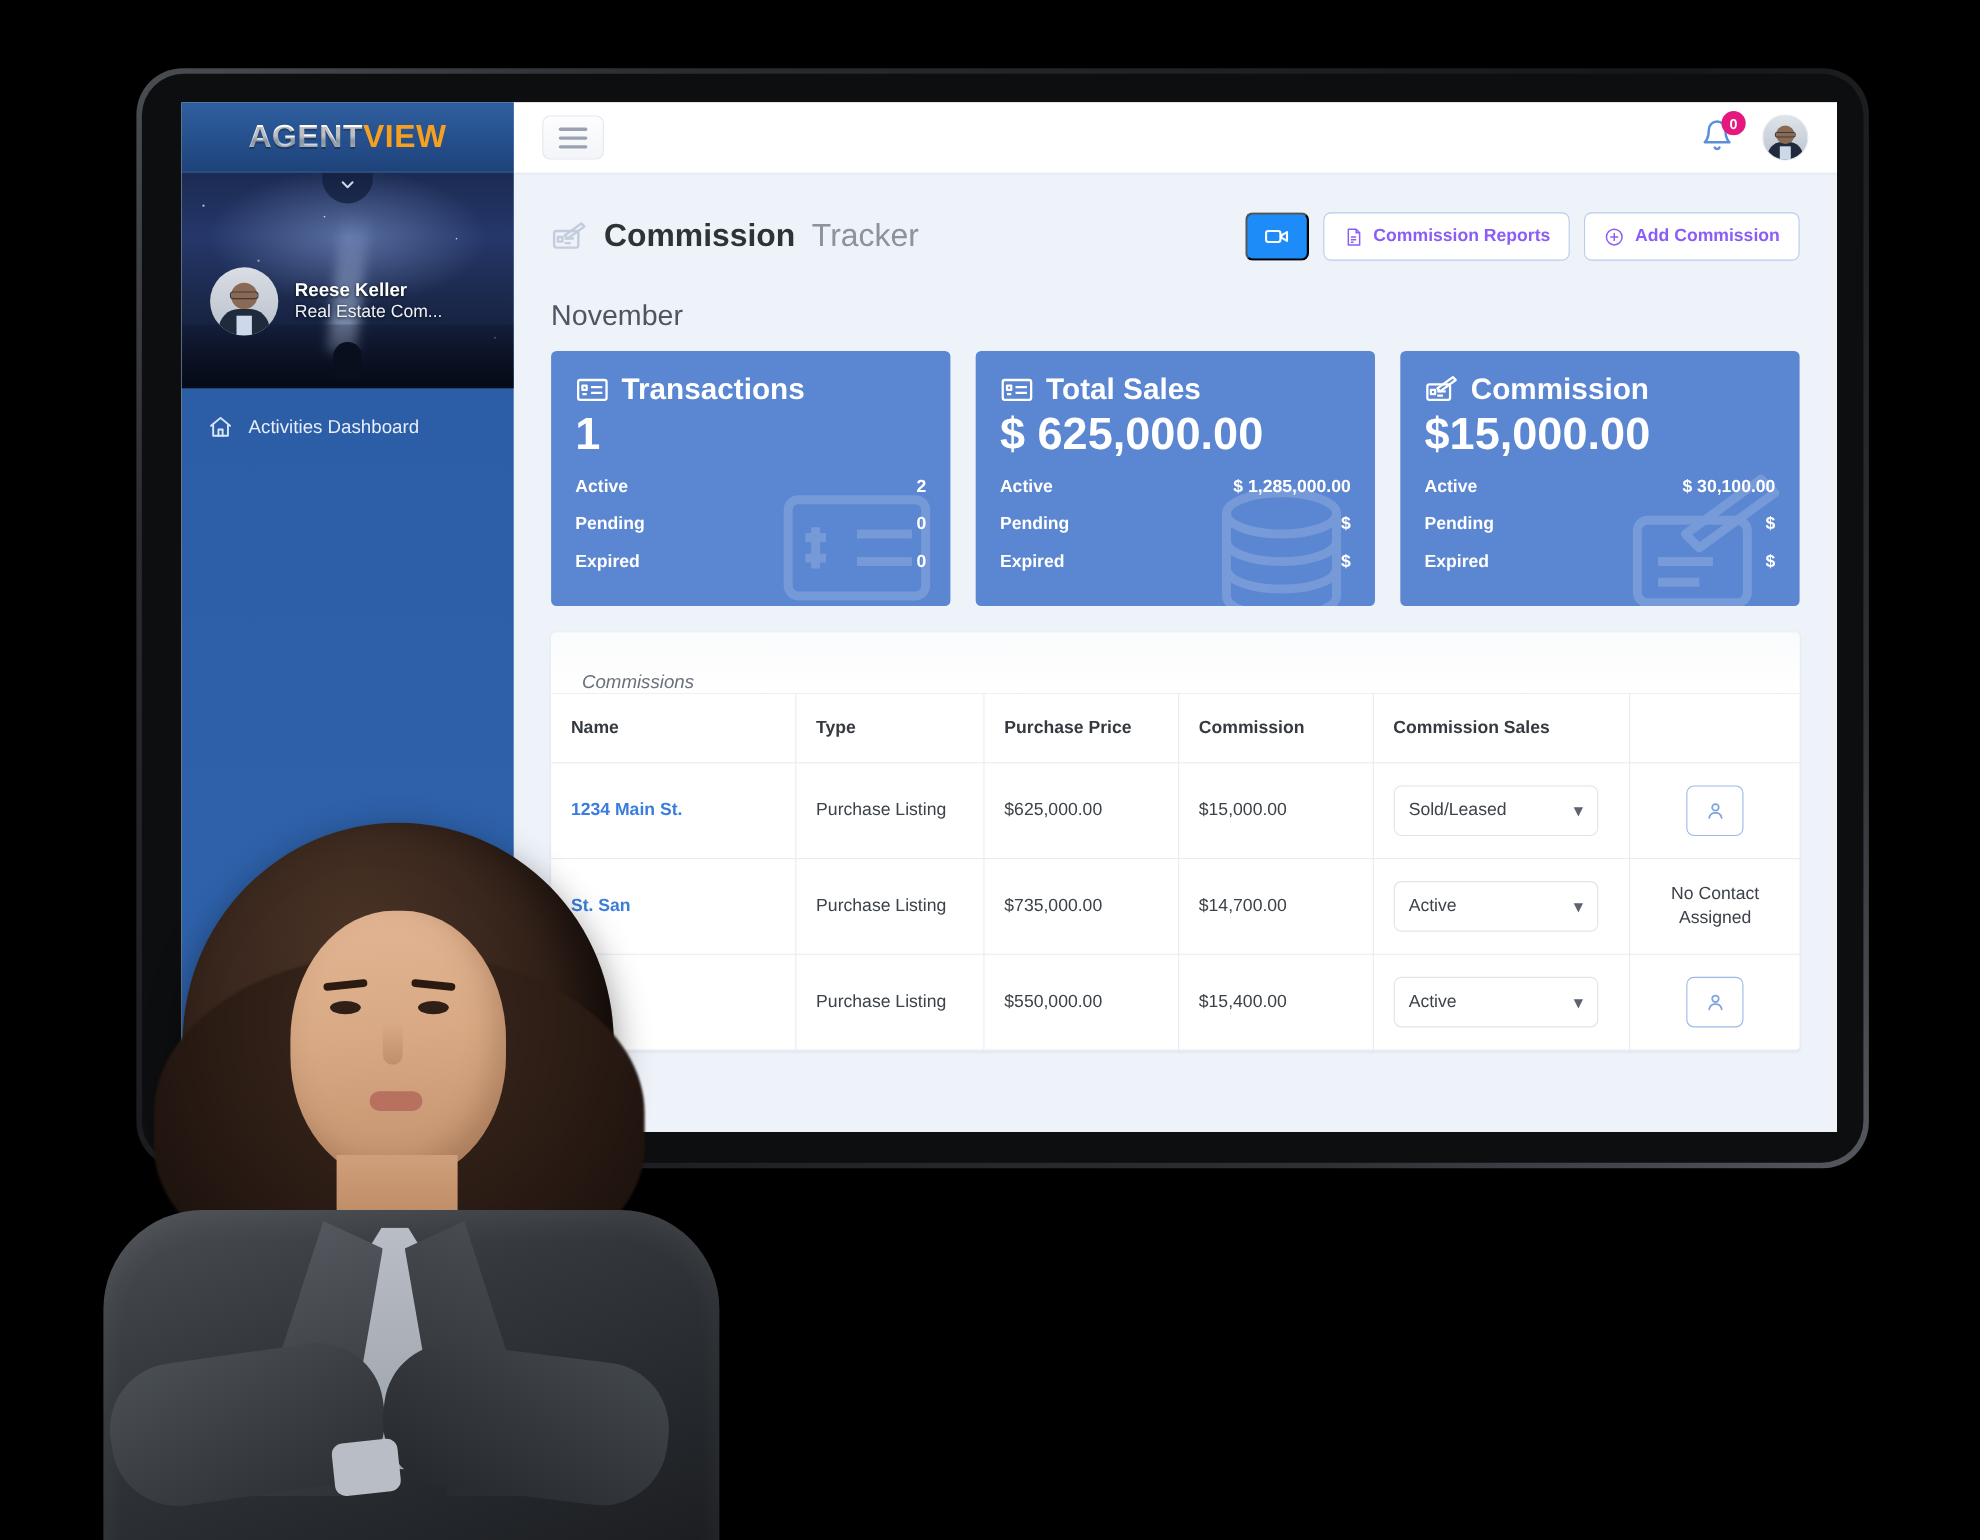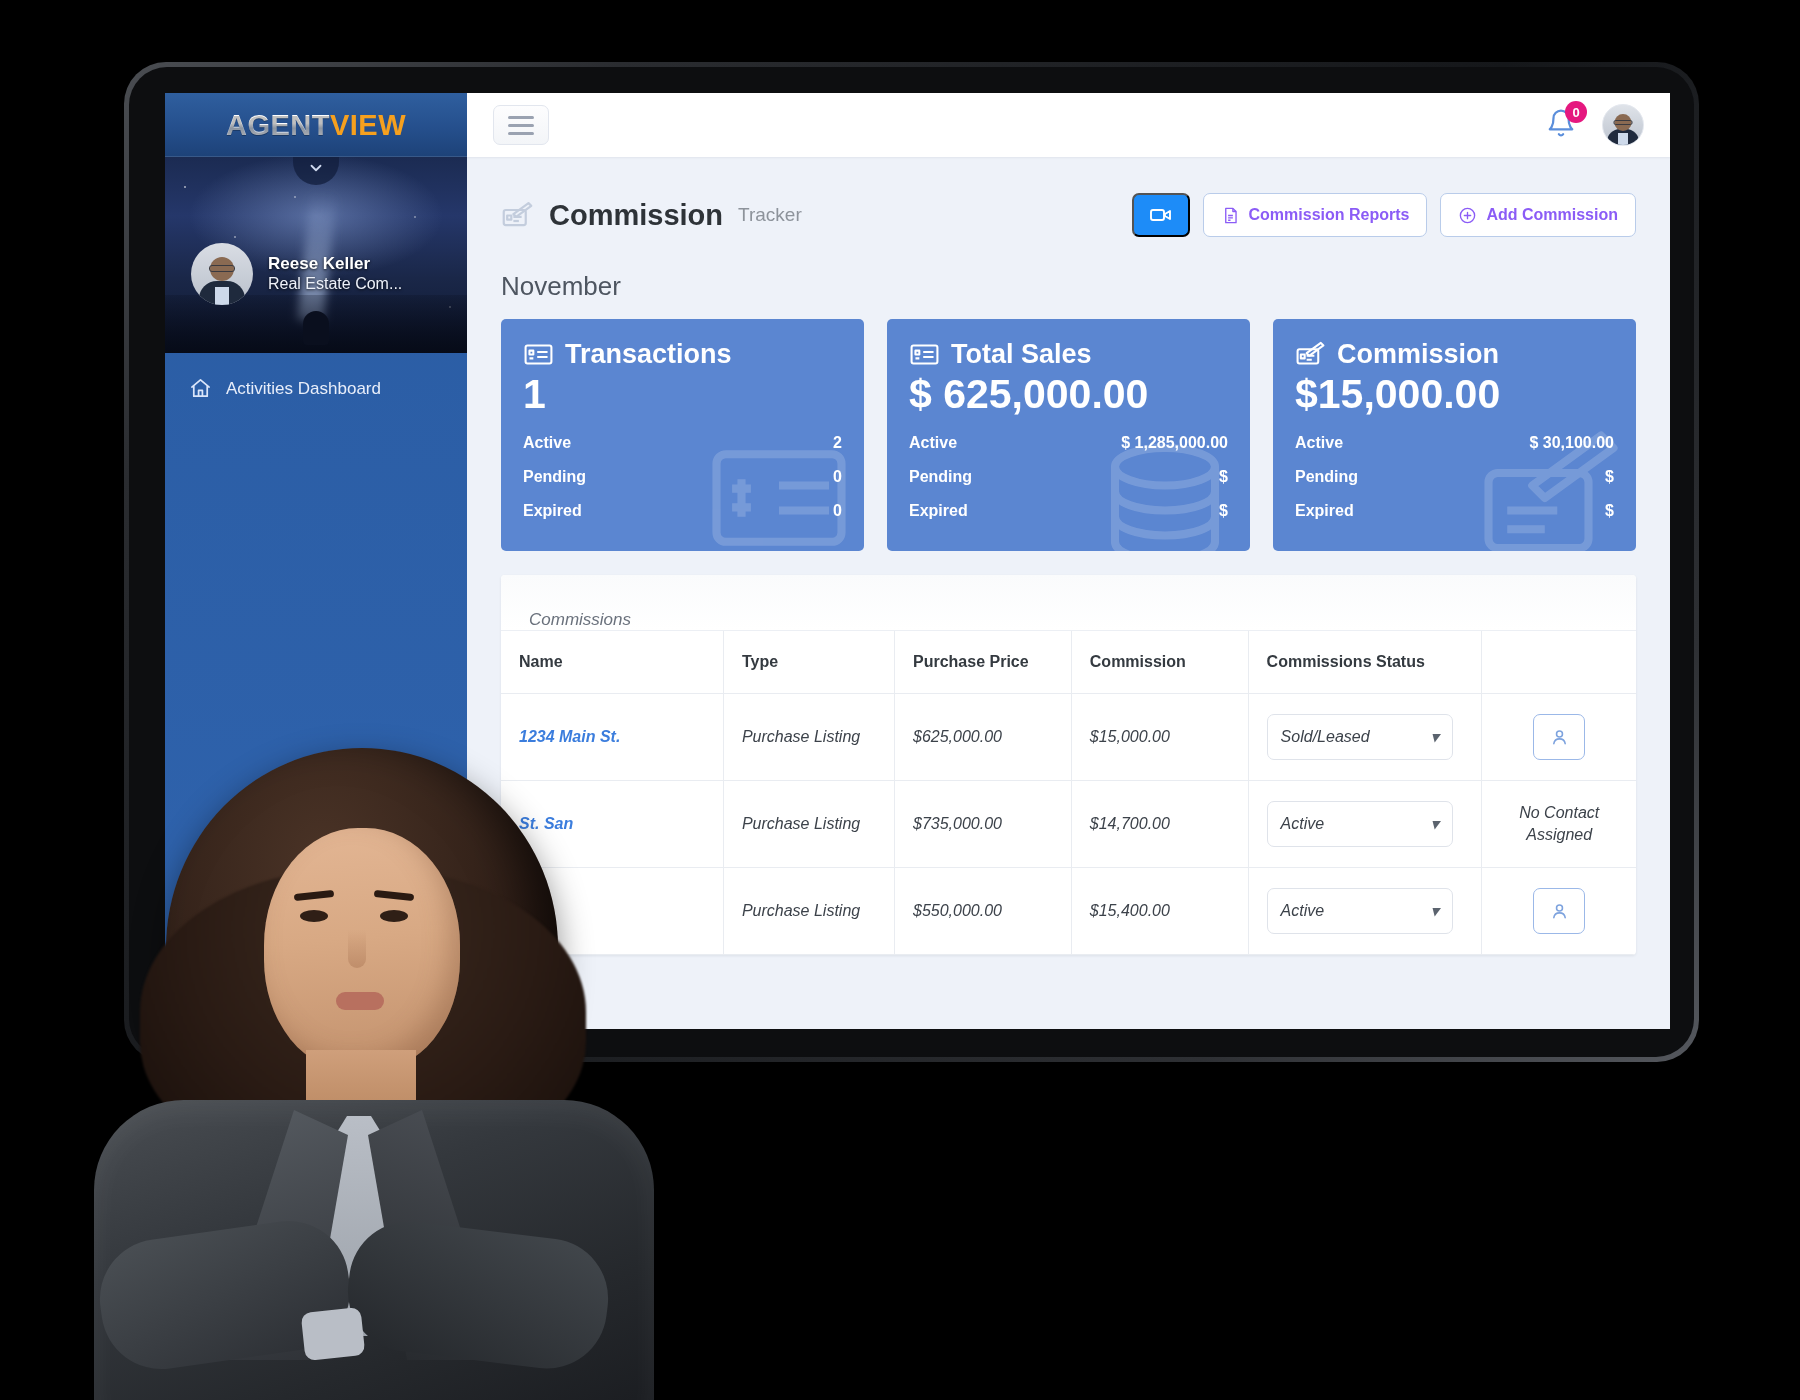--- a/index.html
+++ b/index.html
@@ -147,21 +147,21 @@
   .avatar-sm .glasses { position:absolute; left:50%; top:15px; transform:translateX(-50%); width:19px; height:5px; border:1.2px solid #3a3a40; border-radius:2px; }
   .avatar-sm .body { position:absolute; left:50%; bottom:0; transform:translateX(-50%); width:32px; height:16px; border-radius:13px 13px 0 0; background:#1f2a3d; }
   .avatar-sm .shirt { position:absolute; left:50%; bottom:0; transform:translateX(-50%); width:10px; height:12px; background:#cdd9ea; }
 
   .content { flex:1 1 auto; overflow:hidden; padding: 36px 34px 0 34px; }
 
   .page-head { display:flex; align-items:center; justify-content:space-between; margin-bottom: 34px; }
   .page-title { display:flex; align-items:center; gap:15px; }
   .page-title svg { width:33px; height:33px; color:#c3cddd; }
   .page-title .t1 { font-size:29px; font-weight:700; color:#2e3338; }
-  .page-title .t2 { font-size:19px; font-weight:400; color:#8d939b; }
+  .page-title .t2 { font-size:29px; font-weight:400; color:#8d939b; }
   .actions { display:flex; align-items:center; gap:13px; }
   .btn {
     height: 44px; border-radius:7px; display:flex; align-items:center; gap:9px;
     padding: 0 17px; font-size:16px; font-weight:700; cursor:pointer;
   }
   .btn-video { background:#1d8cf8; color:#fff; width:58px; justify-content:center; padding:0; }
   .btn-video svg { width:24px; height:24px; }
   .btn-outline { background:#fff; border:1px solid #b9ccea; color:#8b5cf6; }
   .btn-outline svg { width:19px; height:19px; }
 
@@ -201,21 +201,20 @@
   thead th {
     text-align:left; font-size:16px; font-weight:700; color:#343a40;
     padding: 22px 18px; border-right:1px solid #e9ecf1; border-bottom:1px solid #e9ecf1;
     background:#fff;
   }
   thead th:last-child { border-right:none; }
   tbody td {
     font-size:16px; color:#3c424a; padding: 20px 18px;
     border-right:1px solid #e9ecf1; border-bottom:1px solid #e9ecf1;
     vertical-align: middle;
-    font-style: italic;
   }
   tbody td:last-child { border-right:none;margin-top:44px; }
   tbody tr:last-child td { border-bottom:1px solid #e9ecf1; }
   .addr { color:#3b7ddd; font-weight:700; }
   .sel {
     width: 100%; max-width: 186px; height: 46px;
     border:1px solid #dfe3ea; border-radius:7px; background:#fff;
     display:flex; align-items:center; justify-content:space-between;
     padding: 0 13px; font-size:16px; color:#3c424a;
   }
@@ -532,21 +531,21 @@
                 <col style="width:155px">
                     <col style="width:205px">
                     <col style="width:135px">
               </colgroup>
               <thead>
                 <tr>
                   <th>Name</th>
                   <th>Type</th>
                   <th>Purchase Price</th>
                   <th>Commission</th>
-                  <th>Commissions Status</th>
+                  <th>Commission Sales</th>
                   <th></th>
                 </tr>
               </thead>
               <tbody>
 
                 <tr>
                   <td><span class="addr">1234 Main St.</span></td>
                   <td>Purchase Listing</td>
                   <td>$625,000.00</td>
                   <td>$15,000.00</td>

